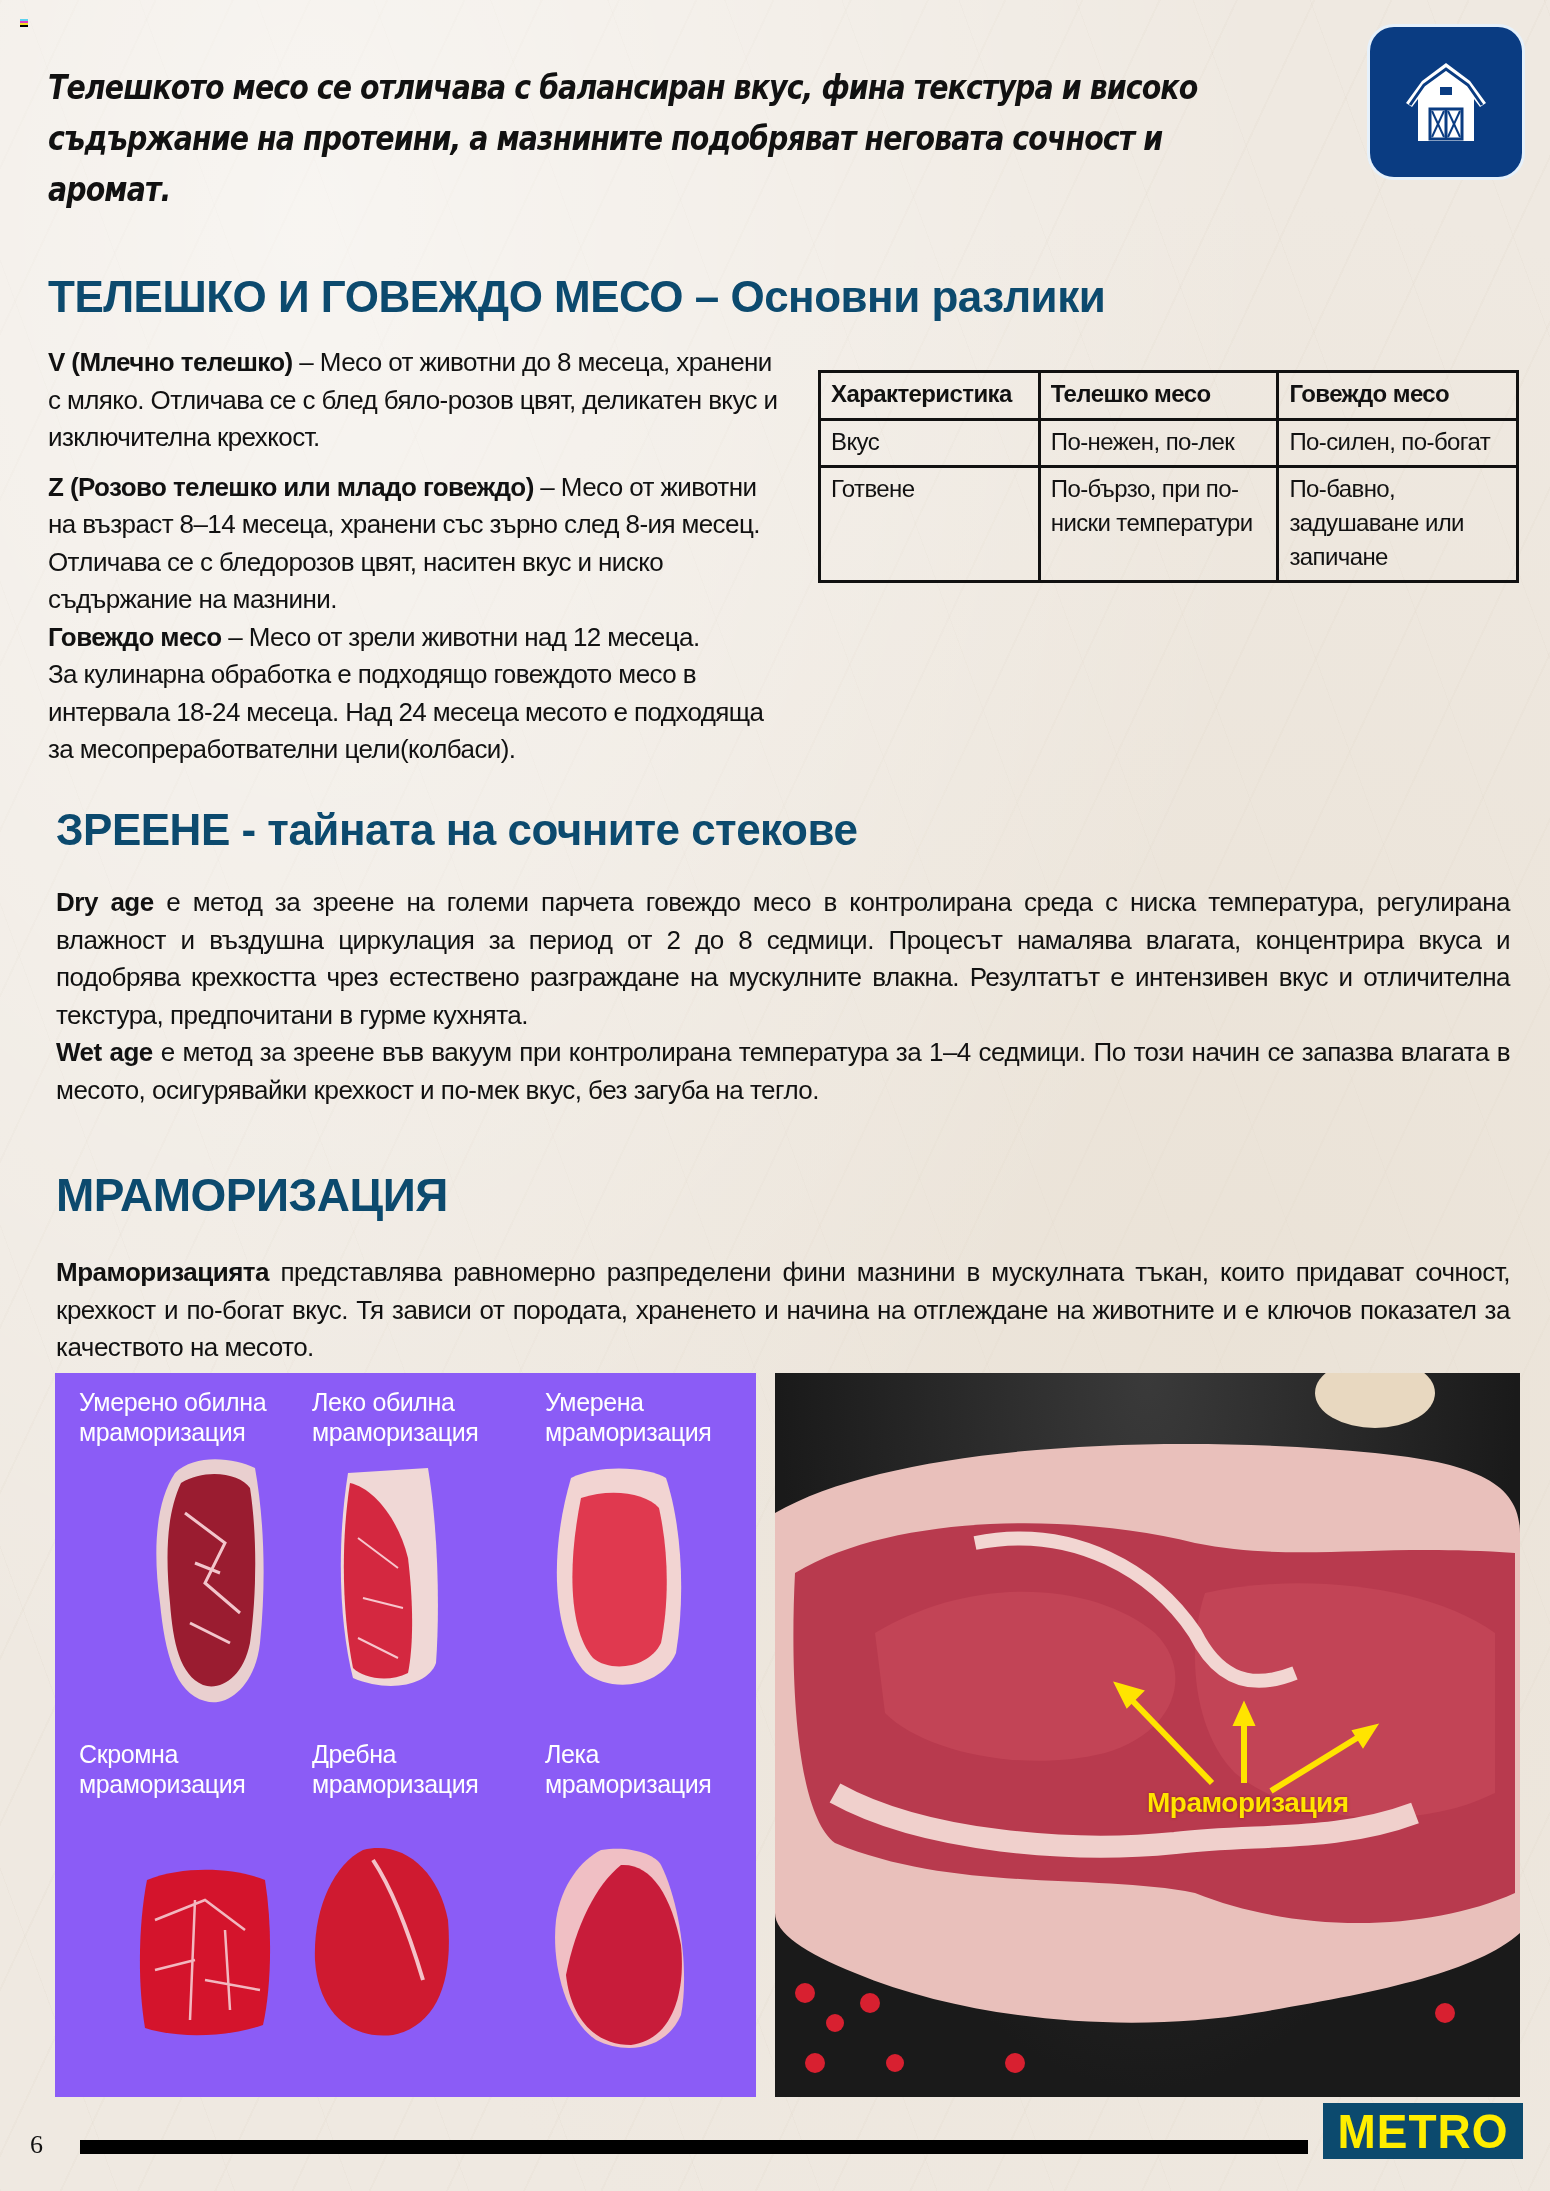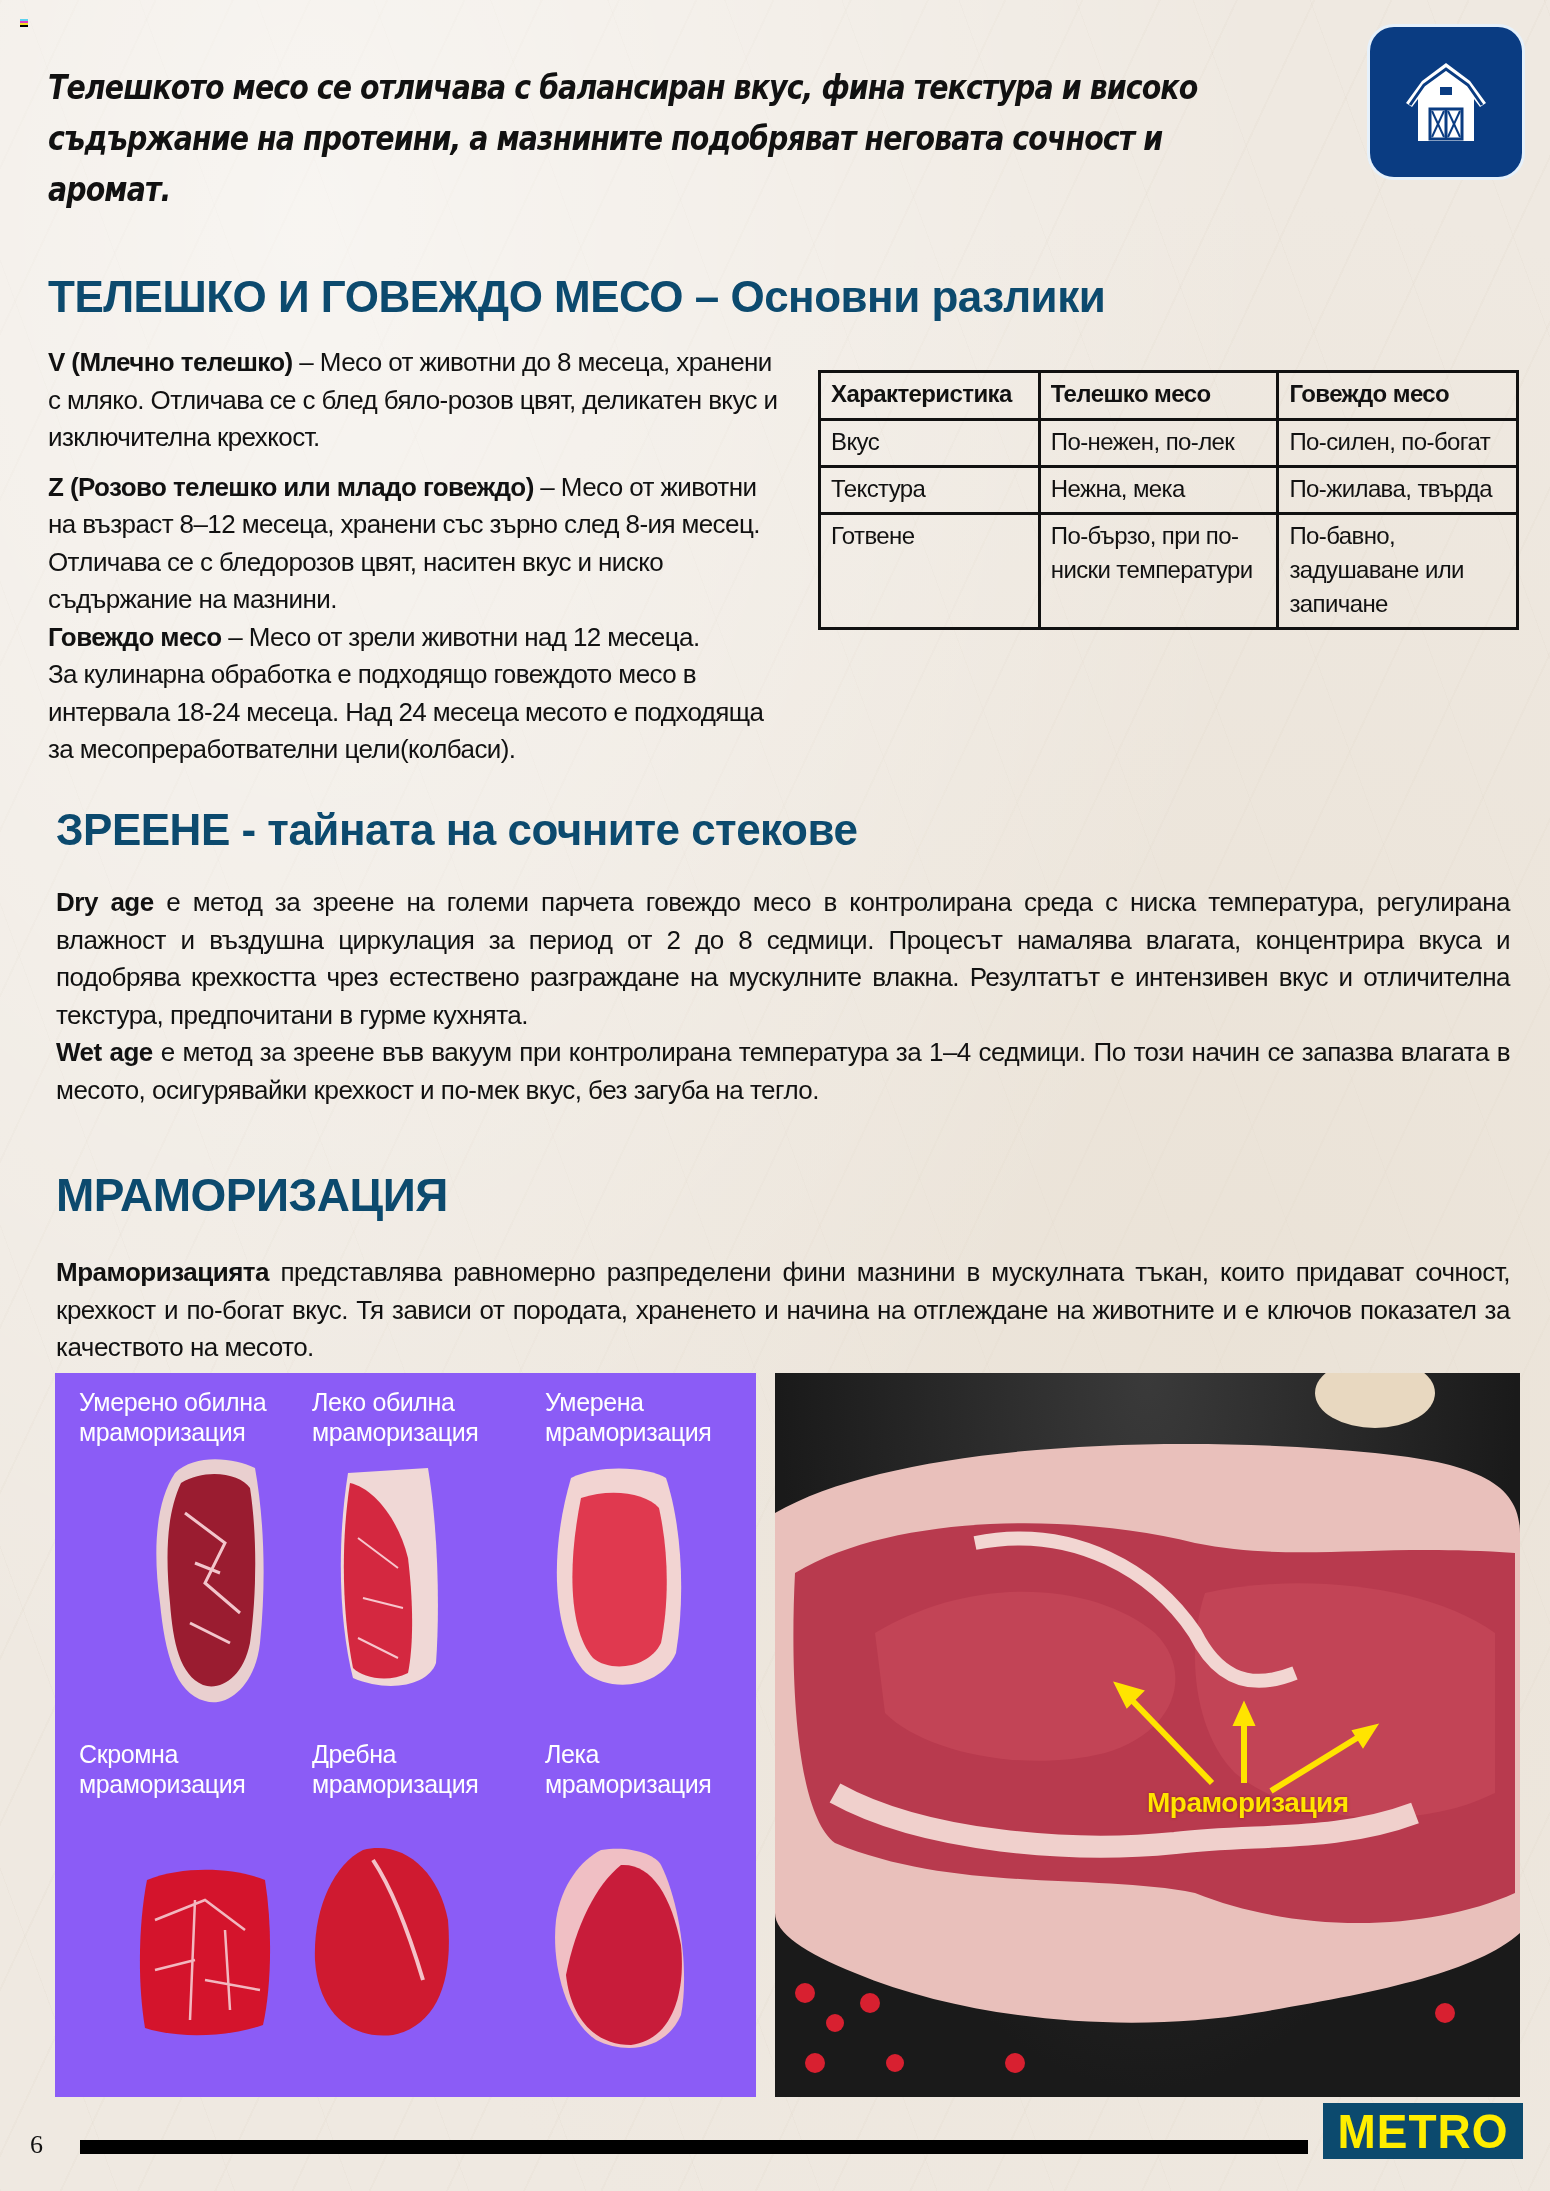--- a/index.html
+++ b/index.html
@@ -130,21 +130,21 @@
   </svg>
 </div>
 
 <h2 class="sec h-main">ТЕЛЕШКО И ГОВЕЖДО МЕСО – Основни разлики</h2>
 
 <div class="abs left-col">
   <p>
     <b>V (Млечно телешко)</b><span> – Месо от животни до 8 месеца, хранени с мляко. Отличава се с блед бяло-розов цвят, деликатен вкус и изключителна крехкост.</span>
   </p>
   <p class="gap">
-    <b>Z (Розово телешко или младо говеждо)</b><span> – Месо от животни на възраст 8–12 месеца, хранени със зърно след 8-ия месец. Отличава се с бледорозов цвят, наситен вкус и ниско съдържание на мазнини.</span>
+    <b>Z (Розово телешко или младо говеждо)</b><span> – Месо от животни на възраст 8–14 месеца, хранени със зърно след 8-ия месец. Отличава се с бледорозов цвят, наситен вкус и ниско съдържание на мазнини.</span>
   </p>
   <p>
     <b>Говеждо месо</b><span> – Месо от зрели животни над 12 месеца.</span>
   </p>
   <p>
     <span>За кулинарна обработка е подходящо говеждото месо в интервала 18-24 месеца. Над 24 месеца месото е подходяща за месопреработвателни цели(колбаси).</span>
   </p>
 </div>
 
 <table class="cmp">
@@ -158,25 +158,20 @@
       <th>Характеристика</th>
       <th>Телешко месо</th>
       <th>Говеждо месо</th>
     </tr>
   </thead>
   <tbody>
     <tr>
       <td>Вкус</td>
       <td>По-нежен, по-лек</td>
       <td>По-силен, по-богат</td>
-    </tr>
-    <tr>
-      <td>Текстура</td>
-      <td>Нежна, мека</td>
-      <td>По-жилава, твърда</td>
     </tr>
     <tr>
       <td style="height:112px">Готвене</td>
       <td>По-бързо, при по-ниски температури</td>
       <td>По-бавно, задушаване или запичане</td>
     </tr>
   </tbody>
 </table>
 
 <h2 class="sec h-aging">ЗРЕЕНЕ - тайната на сочните стекове</h2>

